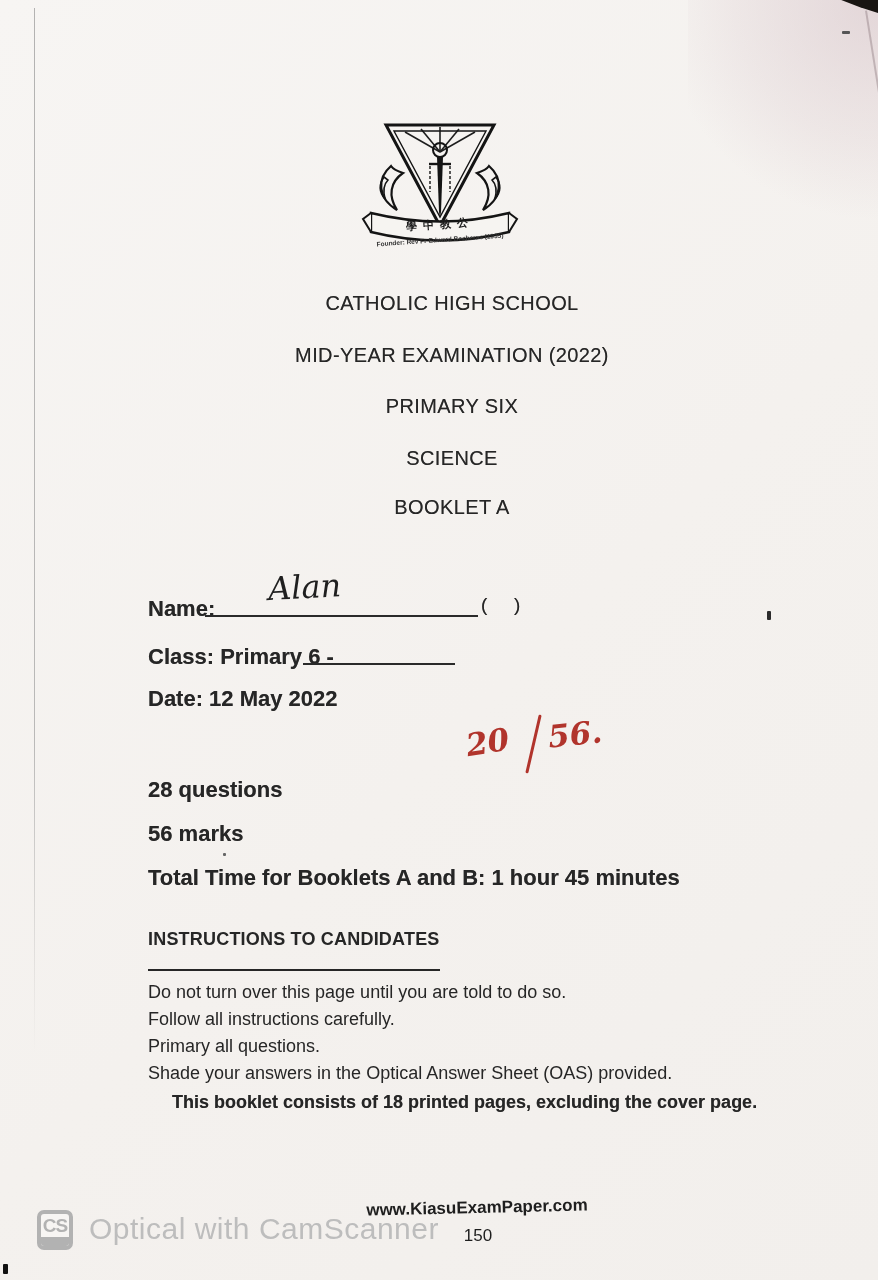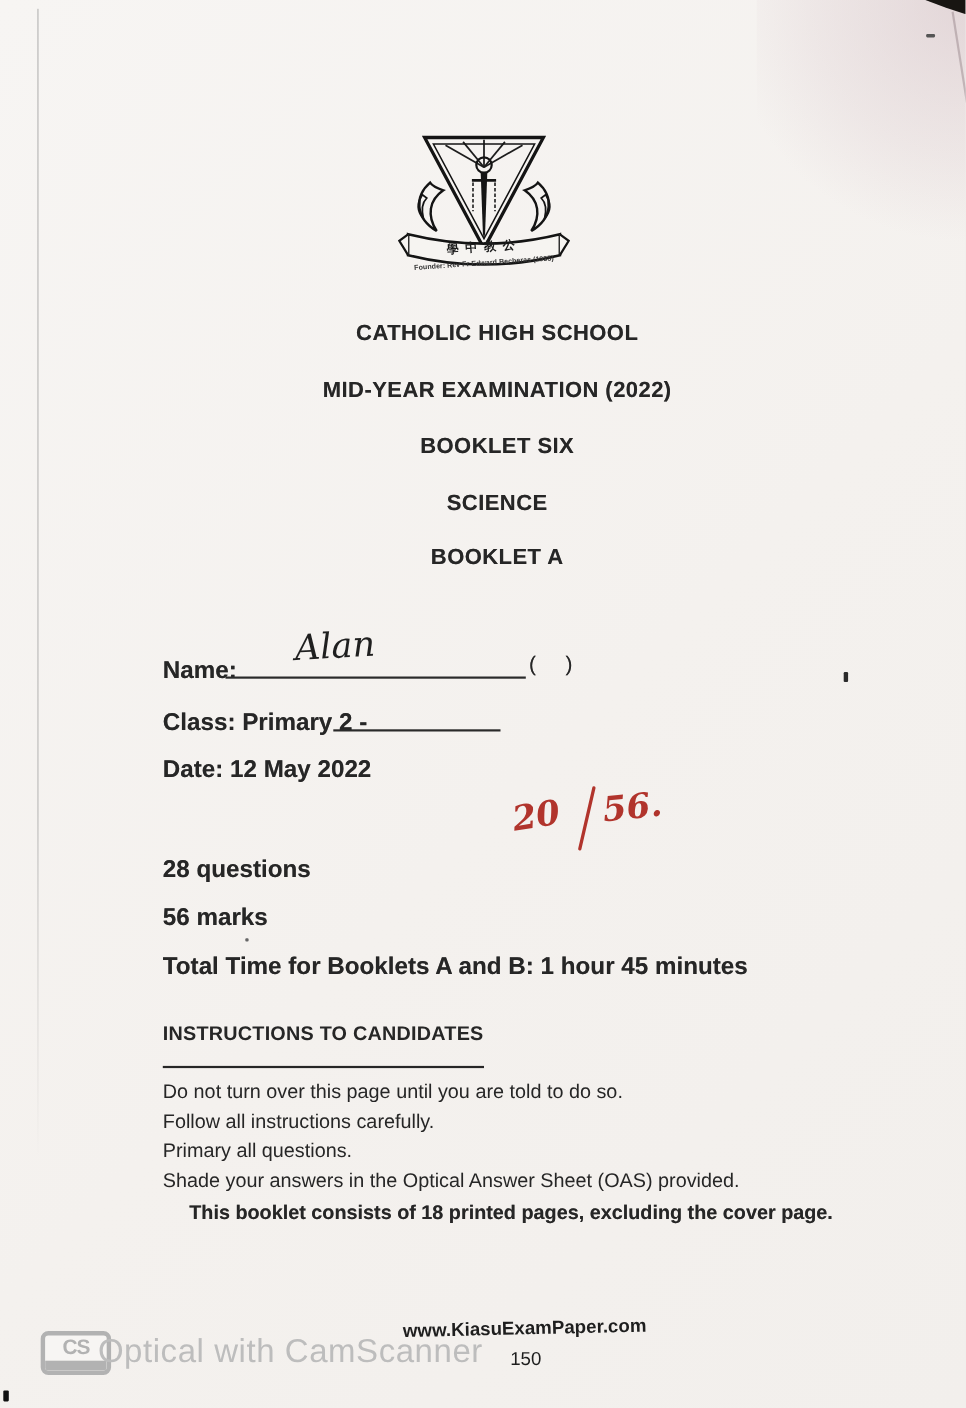--- a/index.html
+++ b/index.html
@@ -12,21 +12,21 @@
   .crease{position:absolute;left:34px;top:8px;width:1px;height:1045px;
           background:linear-gradient(#8f8f8f 0%,#9a9a9a 70%,rgba(150,150,150,0) 100%);opacity:.65;}
   .corner-dark{position:absolute;right:0;top:0;width:40px;height:13px;
                background:#181512;clip-path:polygon(8% 0,100% 0,100% 100%,55% 55%);}
   .corner-tint{position:absolute;right:0;top:0;width:190px;height:250px;
                background:radial-gradient(circle at 100% 0,rgba(205,180,188,.45) 0%,rgba(205,180,188,.18) 45%,rgba(205,180,188,0) 70%);}
   .edge-line{position:absolute;right:2px;top:10px;width:2px;height:115px;background:rgba(120,100,105,.35);transform:rotate(-9deg);}
   .speck{position:absolute;background:#2b2b2b;border-radius:1px;}
 
   .textline{position:absolute;color:#262626;text-shadow:0 0 .5px rgba(40,40,40,.55);}
-  .title-line{left:27px;width:850px;text-align:center;font-weight:bold;font-size:20px;letter-spacing:.4px;}
+  .title-line{left:27px;width:850px;text-align:center;font-weight:normal;font-size:20px;letter-spacing:.4px;}
   .body-line{left:148px;font-size:22px;font-weight:bold;}
   .bold{font-weight:bold;}
 
   .rule{position:absolute;background:#2a2a2a;height:2px;}
 
   .handwrite{position:absolute;font-family:"DejaVu Serif", serif;font-style:italic;
              color:#1f1f1f;transform:rotate(-3deg);}
 
   .score{position:absolute;left:462px;top:708px;width:170px;height:75px;color:#b1342c;}
   .score .num{position:absolute;font-family:"DejaVu Serif", serif;font-style:italic;font-weight:bold;font-size:31px;}
@@ -35,21 +35,21 @@
   .instr-heading{position:absolute;left:148px;top:929px;font-size:18px;font-weight:bold;
                  color:#262626;border-bottom:2px solid #262626;padding-bottom:19px;letter-spacing:.2px;}
   .instr-body{position:absolute;left:148px;top:979px;font-size:18px;line-height:27px;color:#262626;}
 
   
   .site{position:absolute;left:27px;width:900px;top:1198px;text-align:center;
         font-weight:bold;font-size:17px;color:#1e1e1e;transform:rotate(-1.3deg);}
   .pageno{position:absolute;left:28px;width:900px;top:1226px;text-align:center;
           font-size:17px;color:#1e1e1e;}
   .cs-wrap{position:absolute;left:37px;top:1208px;width:460px;height:46px;color:#b9b9b9;}
-  .cs-box{position:absolute;left:0;top:2px;width:64px;height:40px;border:4px solid #b2b2b2;
+  .cs-box{position:absolute;left:0;top:2px;width:36px;height:40px;border:4px solid #b2b2b2;
           border-radius:7px;box-sizing:border-box;background:#f7f5f3;overflow:hidden;}
   .cs-box .cs-txt{position:absolute;left:0;top:1px;width:100%;text-align:center;
                   font-weight:bold;font-size:19px;color:#b2b2b2;letter-spacing:-1px;}
   .cs-box .cs-bar{position:absolute;left:0;bottom:0;width:100%;height:9px;background:#b2b2b2;}
   .cs-text{position:absolute;left:52px;top:4px;font-size:30px;color:#bdbdbd;letter-spacing:.5px;white-space:nowrap;}
 
   
   .crest{position:absolute;left:357px;top:120px;width:166px;height:150px;}
   .banner-chars{position:absolute;left:24px;top:97px;width:118px;text-align:center;
                 font-size:11px;font-weight:bold;color:#1d1d1d;letter-spacing:6px;transform:rotate(-4deg);
@@ -100,31 +100,31 @@
       <path d="M14,93 Q83,110 152,93 L152,112 Q83,129 14,112 Z" fill="#f6f4f1" stroke="#141414" stroke-width="2.4"></path>
       <path d="M14,93 L6,99 L14,112" fill="#f6f4f1" stroke="#141414" stroke-width="2"></path>
       <path d="M152,93 L160,99 L152,112" fill="#f6f4f1" stroke="#141414" stroke-width="2"></path>
     </svg>
     <div class="banner-chars">學中教公</div>
     <div class="founder">Founder: Rev Fr Edward Becheras (1935)</div>
   </div>
 
   <div class="textline title-line" style="top:292px;">CATHOLIC HIGH SCHOOL</div>
   <div class="textline title-line" style="top:344px;">MID-YEAR EXAMINATION (2022)</div>
-  <div class="textline title-line" style="top:395px;">BOOKLET SIX</div>
+  <div class="textline title-line" style="top:395px;">PRIMARY SIX</div>
   <div class="textline title-line" style="top:447px;">SCIENCE</div>
   <div class="textline title-line" style="top:496px;">BOOKLET A</div>
 
   <div class="textline body-line" style="top:596px;">Name:</div>
   <div class="rule" style="left:205px;top:615px;width:273px;"></div>
   <div class="handwrite" style="left:268px;top:568px;font-size:32px;">Alan</div>
   <div class="textline" style="left:481px;top:594px;font-size:19px;">(</div>
   <div class="textline" style="left:514px;top:594px;font-size:19px;">)</div>
 
-  <div class="textline body-line" style="top:644px;">Class: Primary 2 -</div>
+  <div class="textline body-line" style="top:644px;">Class: Primary 6 -</div>
   <div class="rule" style="left:303px;top:663px;width:152px;"></div>
 
   <div class="textline body-line" style="top:686px;">Date: 12 May 2022</div>
 
   <div class="score">
     <span class="num" style="left:4px;top:16px;transform:rotate(-9deg);">20</span>
     <span class="slash"></span>
     <span class="num" style="left:86px;top:8px;transform:rotate(-6deg);">56.</span>
   </div>
 

